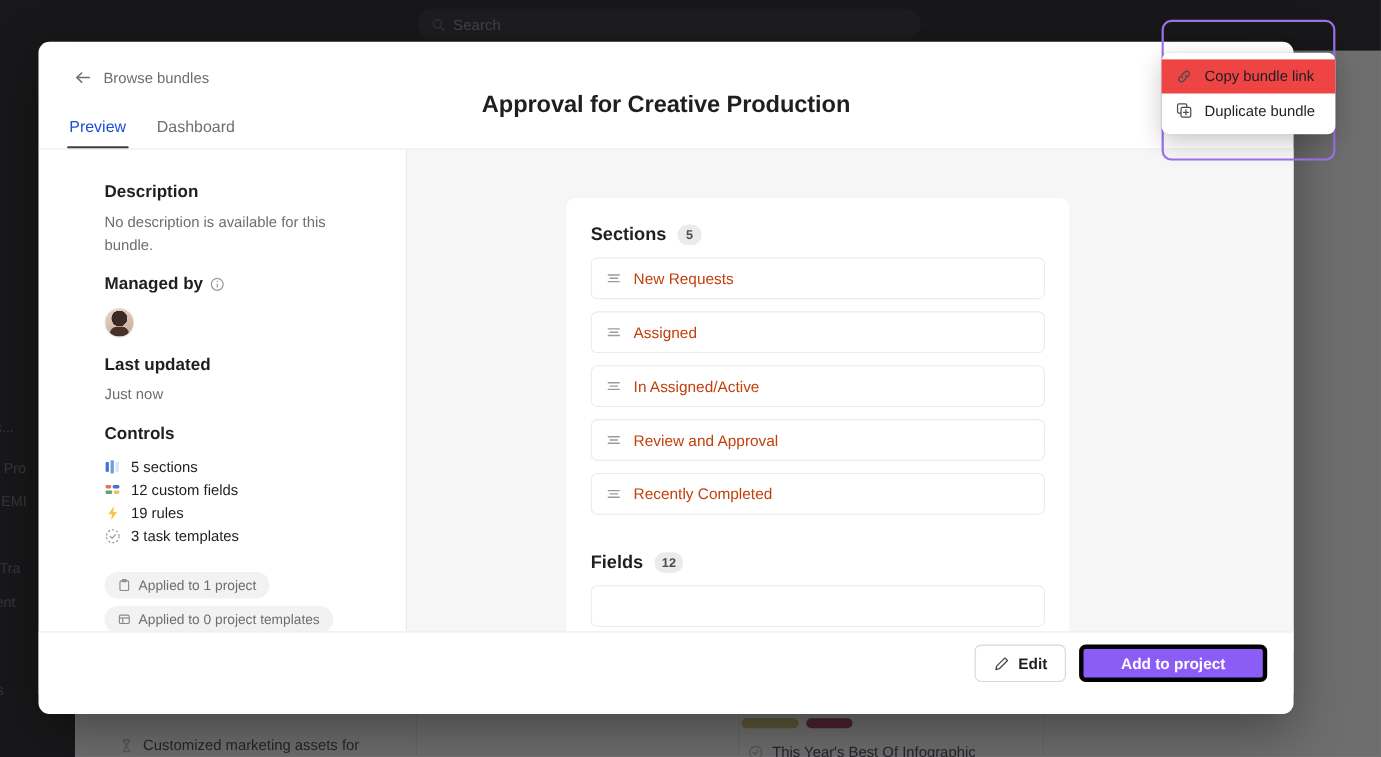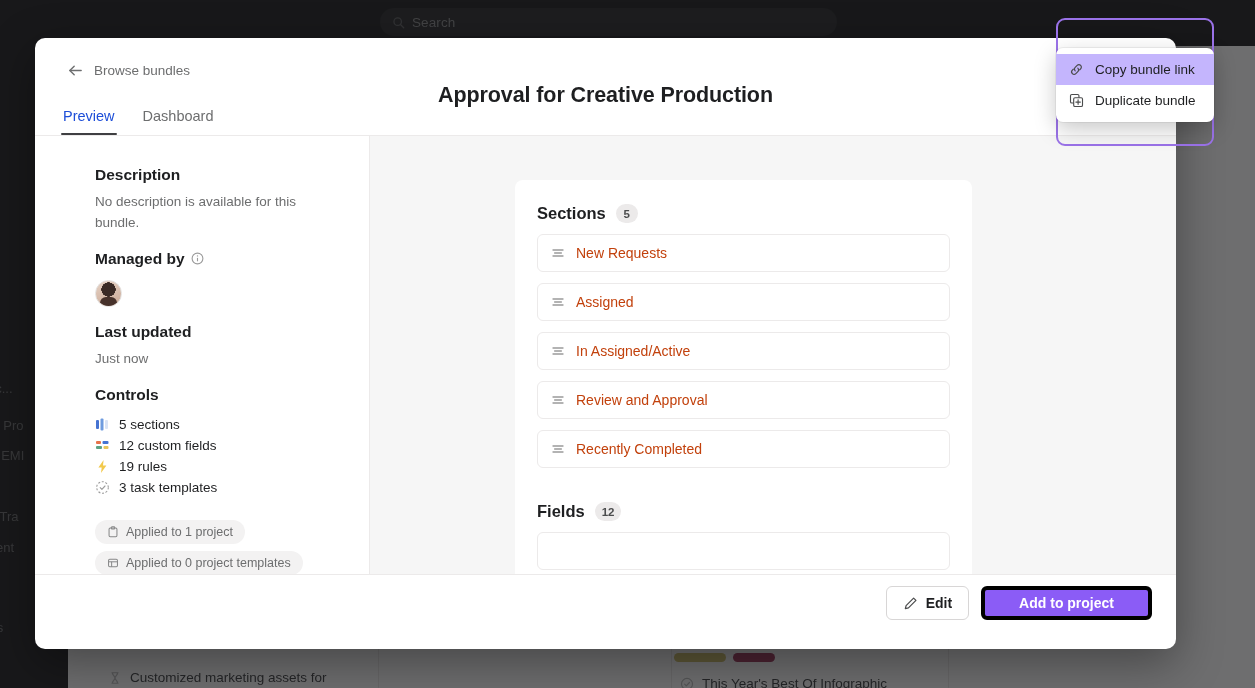--- a/index.html
+++ b/index.html
@@ -226,21 +226,21 @@
   .menu {
     position: absolute; left: 1056px; top: 48px; width: 158px;
     background: #fff; border-radius: 7px; padding: 6px 0;
     box-shadow: 0 7px 22px rgba(0,0,0,.22), 0 0 0 1px rgba(0,0,0,.05);
     z-index: 40;
   }
   .menu-item {
     display: flex; align-items: center; gap: 11px;
     padding: 8px 13px; font-size: 13.5px; color: #1e1f21; cursor: pointer;
   }
-  .menu-item.hl { background: #c4b5fd; }
+  .menu-item.hl { background: #ef4444; }
   .menu-item svg { display: block; flex: none; color: #4b4c4d; }
 </style>
 </head>
 <body>
 
 <div class="app-bg">
 
   <div class="topbar">
     <div class="search-pill">
       <span class="si">

